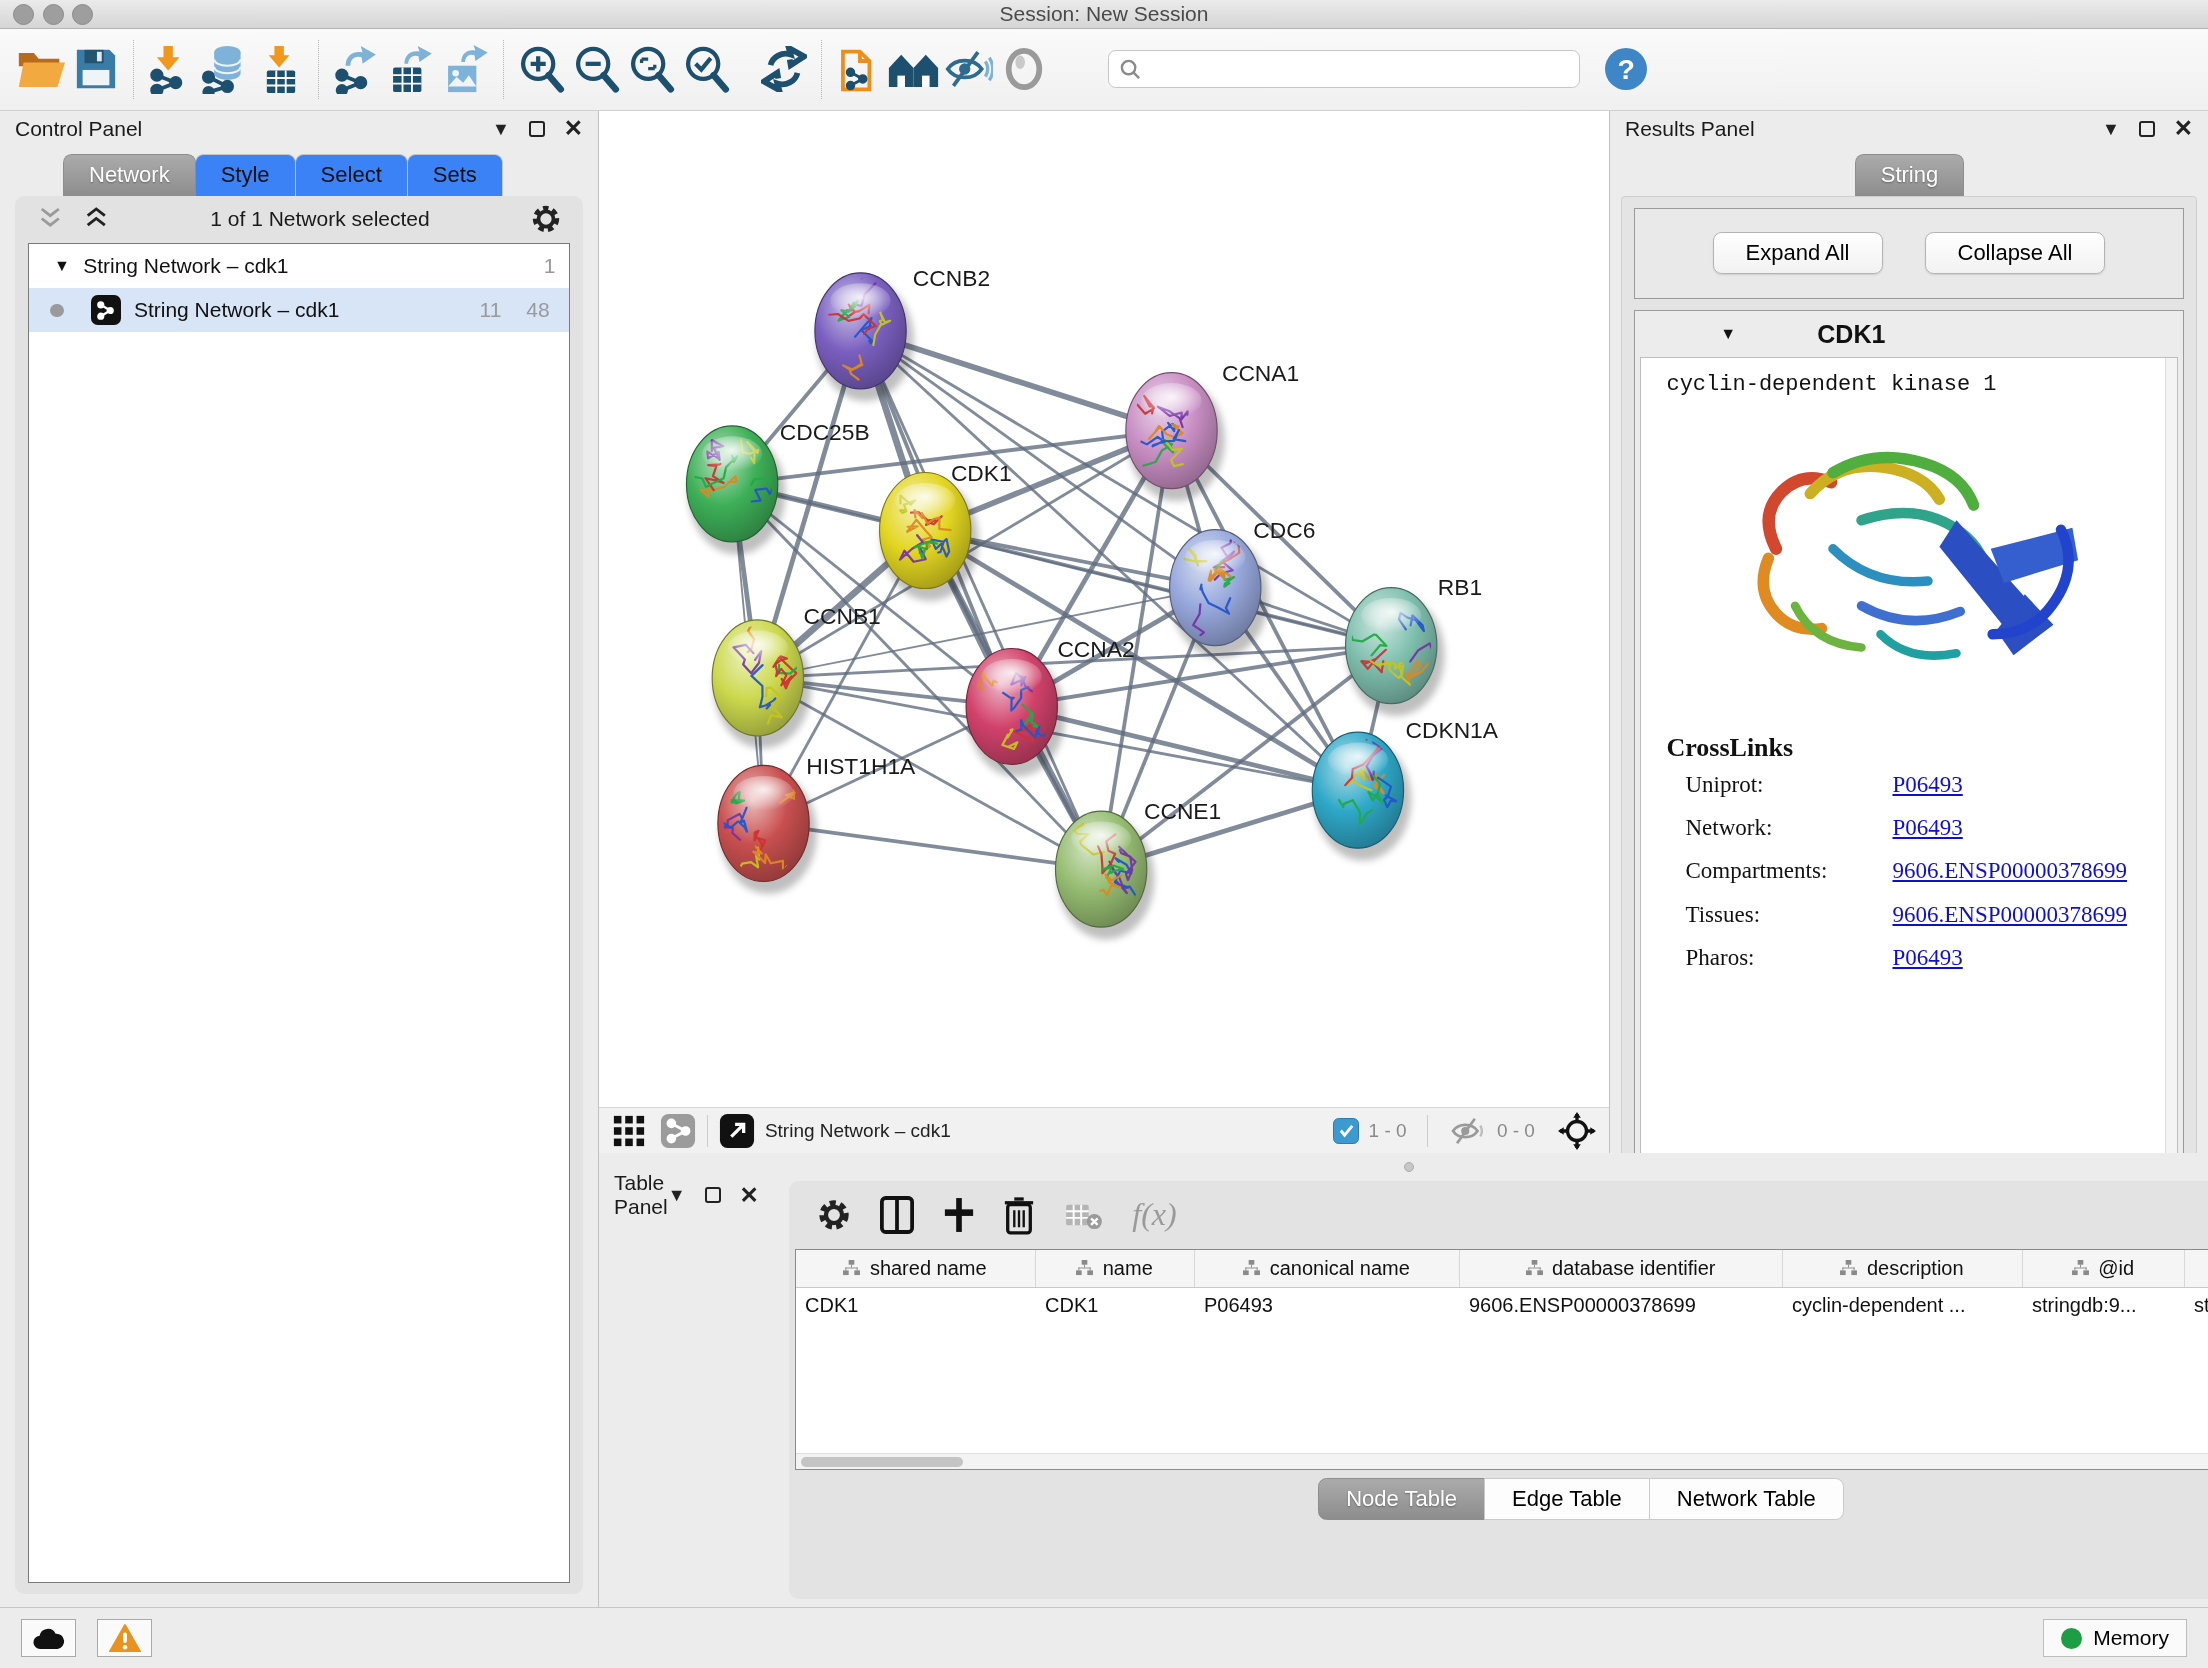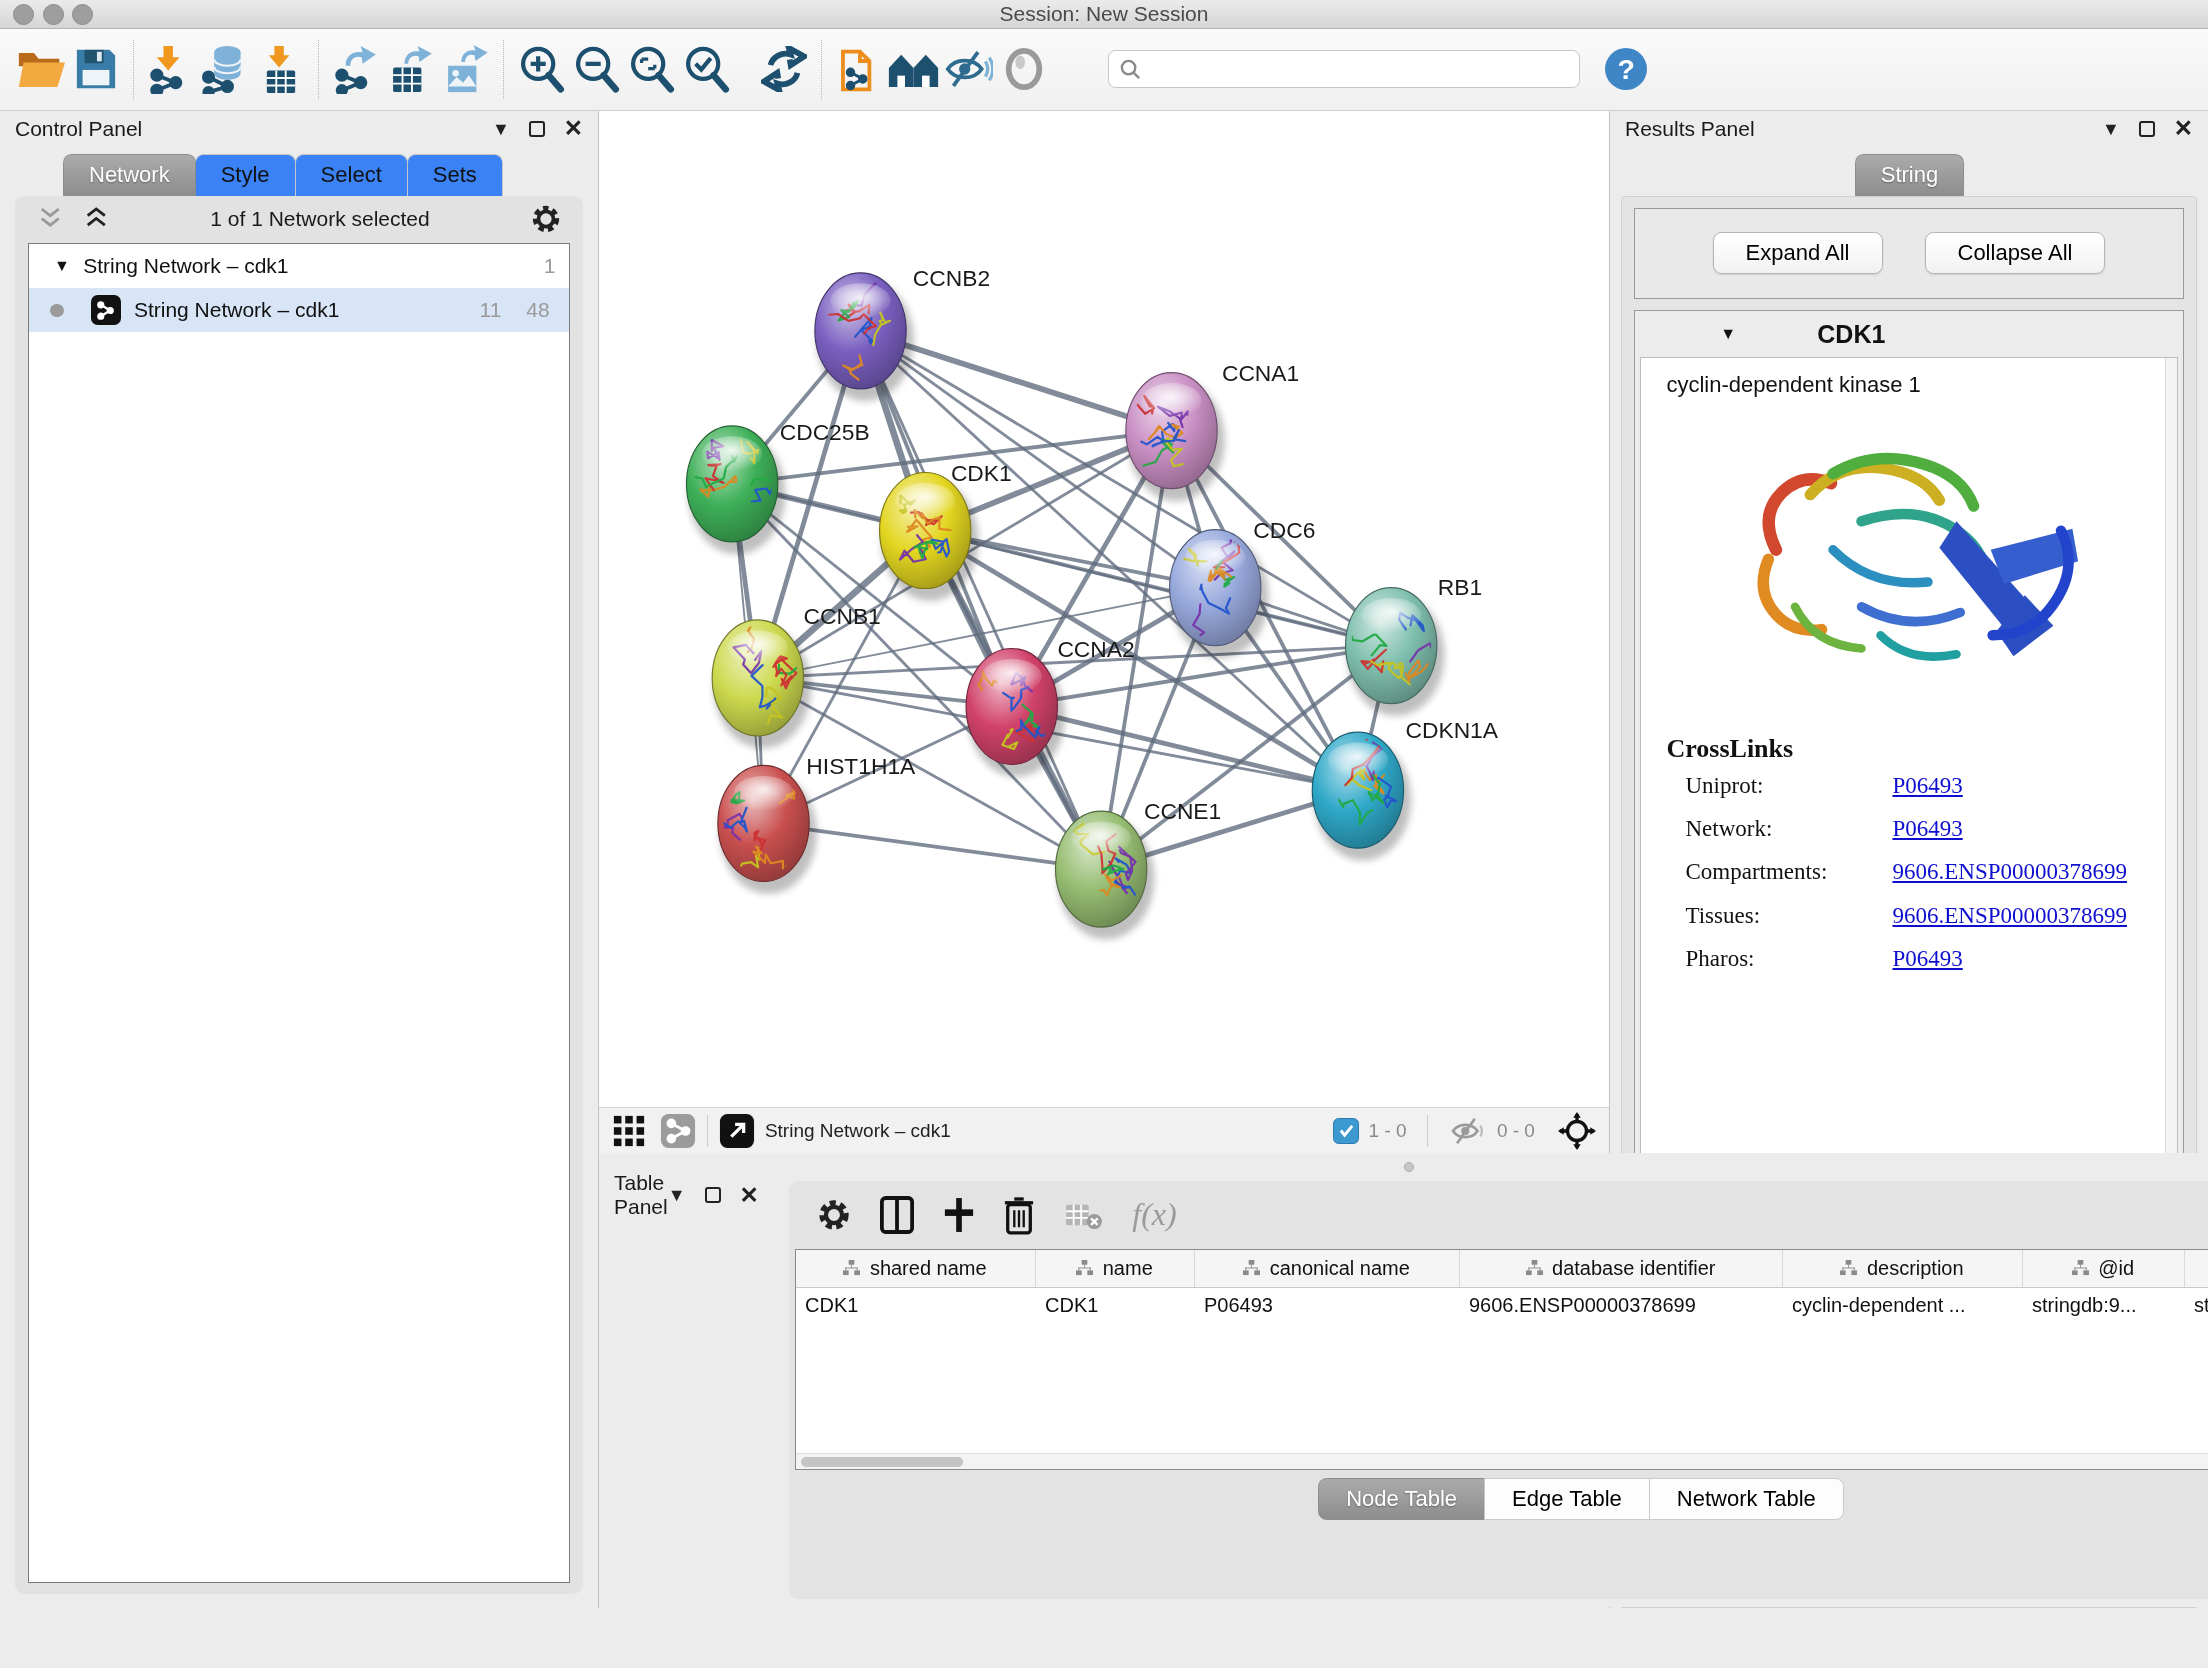--- a/index.html
+++ b/index.html
@@ -67,21 +67,21 @@
   
   .results-panel { width:599px; background:#ececec; border-left:1.9px solid #c2c2c2; display:flex; flex-direction:column; }
   .rp-tabrow { display:flex; justify-content:center; height:49px; align-items:flex-end; }
   .rp-outer { flex:1; margin:0 11.4px 0 11.4px; background:#e4e4e4; border:1px solid #cfcfcf; border-radius:3.8px 3.8px 0 0; padding:11.4px; }
   .rp-box1 { height:91px; border:1px solid #9a9a9a; background:#e9e9e9; display:flex; align-items:center; justify-content:center; gap:42px; }
   .rp-btn { height:42px; padding:0 32px; background:linear-gradient(#ffffff,#f2f2f2); border:1px solid #b3b3b3; border-radius:8.6px; font-size:22px; display:flex; align-items:center; cursor:pointer; box-shadow:0 1px 1.9px rgba(0,0,0,.12); }
   .rp-box2 { margin-top:11.4px; height:879px; border:1px solid #9a9a9a; background:#ececec; display:flex; flex-direction:column; }
   .rp-acc-head { height:46px; display:flex; align-items:center; padding-left:74px; }
   .rp-gene { font-size:25px; font-weight:bold; margin-left:68px; color:#111; }
   .rp-content { flex:1; margin:0 5.7px 5.7px 5.7px; background:#fff; border:1px solid #bdbdbd; display:flex; flex-direction:column; position:relative; }
-  .rp-desc { font-size:22px; color:#111; padding:13.3px 0 0 25px; }
+  .rp-desc { font-size:22px; color:#111; padding:13.3px 0 0 25px;font-family:Liberation Mono, monospace; }
   .rp-protein { margin:9.5px auto 0 auto; }
   .cl-title { font-family:"Liberation Serif",serif; font-weight:bold; font-size:26px; color:#111; padding:13.3px 0 0 25px; }
   .cl-row { display:flex; padding:8.6px 0 8.6px 44px; }
   .cl-lbl { font-family:"Liberation Serif",serif; font-size:23px; color:#111; width:207px; }
   .cl-val { font-family:"Liberation Serif",serif; font-size:23px; color:#0f0fd0; text-decoration:underline; cursor:pointer; }
   .rp-scroll { position:absolute; bottom:0; left:0; right:0; height:13.3px; background:#f4f4f4; border-top:1px solid #ddd; }
   .rp-scroll .thumb { position:absolute; left:1.9px; top:1.9px; width:53px; height:8.6px; background:#c9c9c9; border-radius:4.8px; }
   .rp-vscroll { position:absolute; top:0; right:0; bottom:13.3px; width:11.4px; background:#f4f4f4; border-left:1px solid #ddd; }
 
   
@@ -940,15 +940,33 @@
           </div>
       </div>
       <div class="tp-tabs" id="tptabs">
           <div class="tp-tab sel">Node Table</div>
           <div class="tp-tab">Edge Table</div>
           <div class="tp-tab">Network Table</div>
         </div>
     </div>
   </div>
 
+  <div class="statusbar">
+    <div class="sb-btn">
+      <svg width="34" height="25" viewBox="0 0 36 26">
+        <path d="M9 24a7 7 0 0 1-1-14 9 9 0 0 1 17-2 6.5 6.5 0 0 1 2 16z" fill="#111"></path>
+      </svg>
+    </div>
+    <div class="sb-btn">
+      <svg width="32" height="28.5" viewBox="0 0 34 30">
+        <path d="M17 1 33 29H1z" fill="#e8931f" stroke="#e8931f" stroke-linejoin="round" stroke-width="2"></path>
+        <rect x="15" y="9" width="4" height="11" rx="2" fill="#fff"></rect>
+          <circle cx="17" cy="24.5" r="2.4" fill="#fff"></circle>
+      </svg>
+    </div>
+    <div class="mem-btn">
+      <span class="mem-dot"></span>
+      <span>Memory</span>
+    </div>
+  </div>
 
 </div>
 
 
 </body></html>

